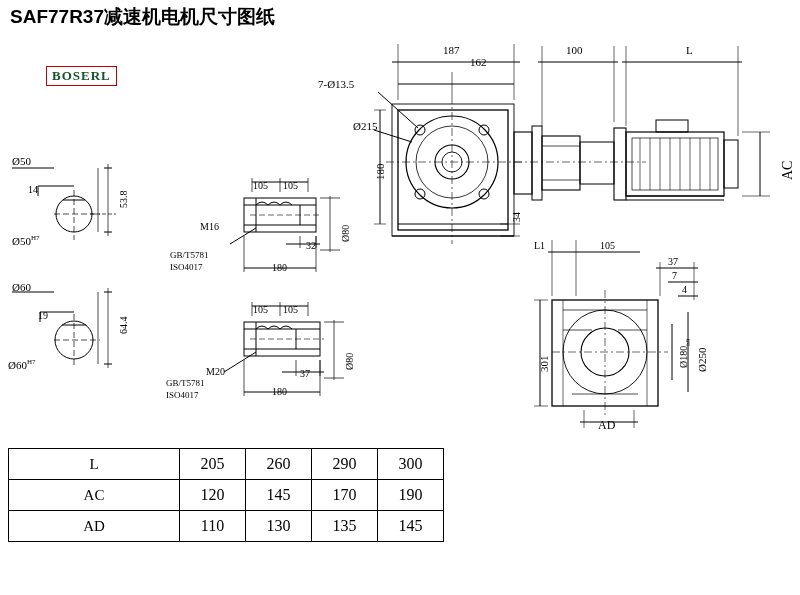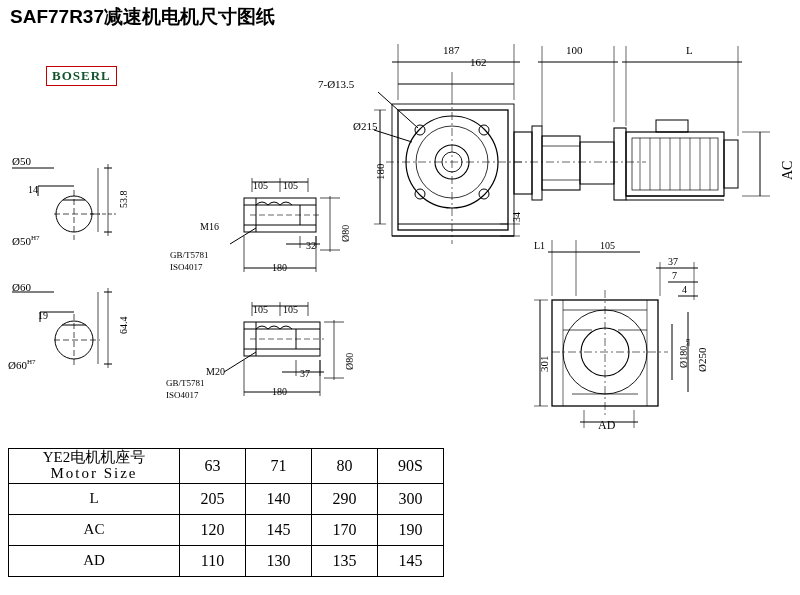--- a/index.html
+++ b/index.html
@@ -257,34 +257,24 @@
 <div class="abs lbl sm" style="left:668px;top:256px;">37</div>
 <div class="abs lbl sm" style="left:672px;top:270px;">7</div>
 <div class="abs lbl sm" style="left:682px;top:284px;">4</div>
 <div class="abs lbl rot" style="left:538px;top:372px;">301</div>
 <div class="abs lbl rot sm" style="left:678px;top:368px;"><span>Ø180</span><sub style="font-size:7px">h9</sub></div>
 <div class="abs lbl rot" style="left:696px;top:372px;">Ø250</div>
 <div class="abs lbl" style="left:598px;top:418px;font-size:12px;">AD</div>
 
 <table id="tbl">
   <tbody>
-      <tr>
-    <td class="hdr two">
-      <div>YE2电机机座号</div>
-      <div style="letter-spacing:2px">Motor Size</div>
-    </td>
-    <td class="col">63</td>
-    <td class="col">71</td>
-    <td class="col">80</td>
-    <td class="col">90S</td>
-  </tr>
   <tr>
     <td class="hdr">L</td>
     <td class="col">205</td>
-    <td class="col">140</td>
+    <td class="col">260</td>
     <td class="col">290</td>
     <td class="col">300</td>
   </tr>
   <tr>
     <td class="hdr">AC</td>
     <td class="col">120</td>
     <td class="col">145</td>
     <td class="col">170</td>
     <td class="col">190</td>
   </tr>

